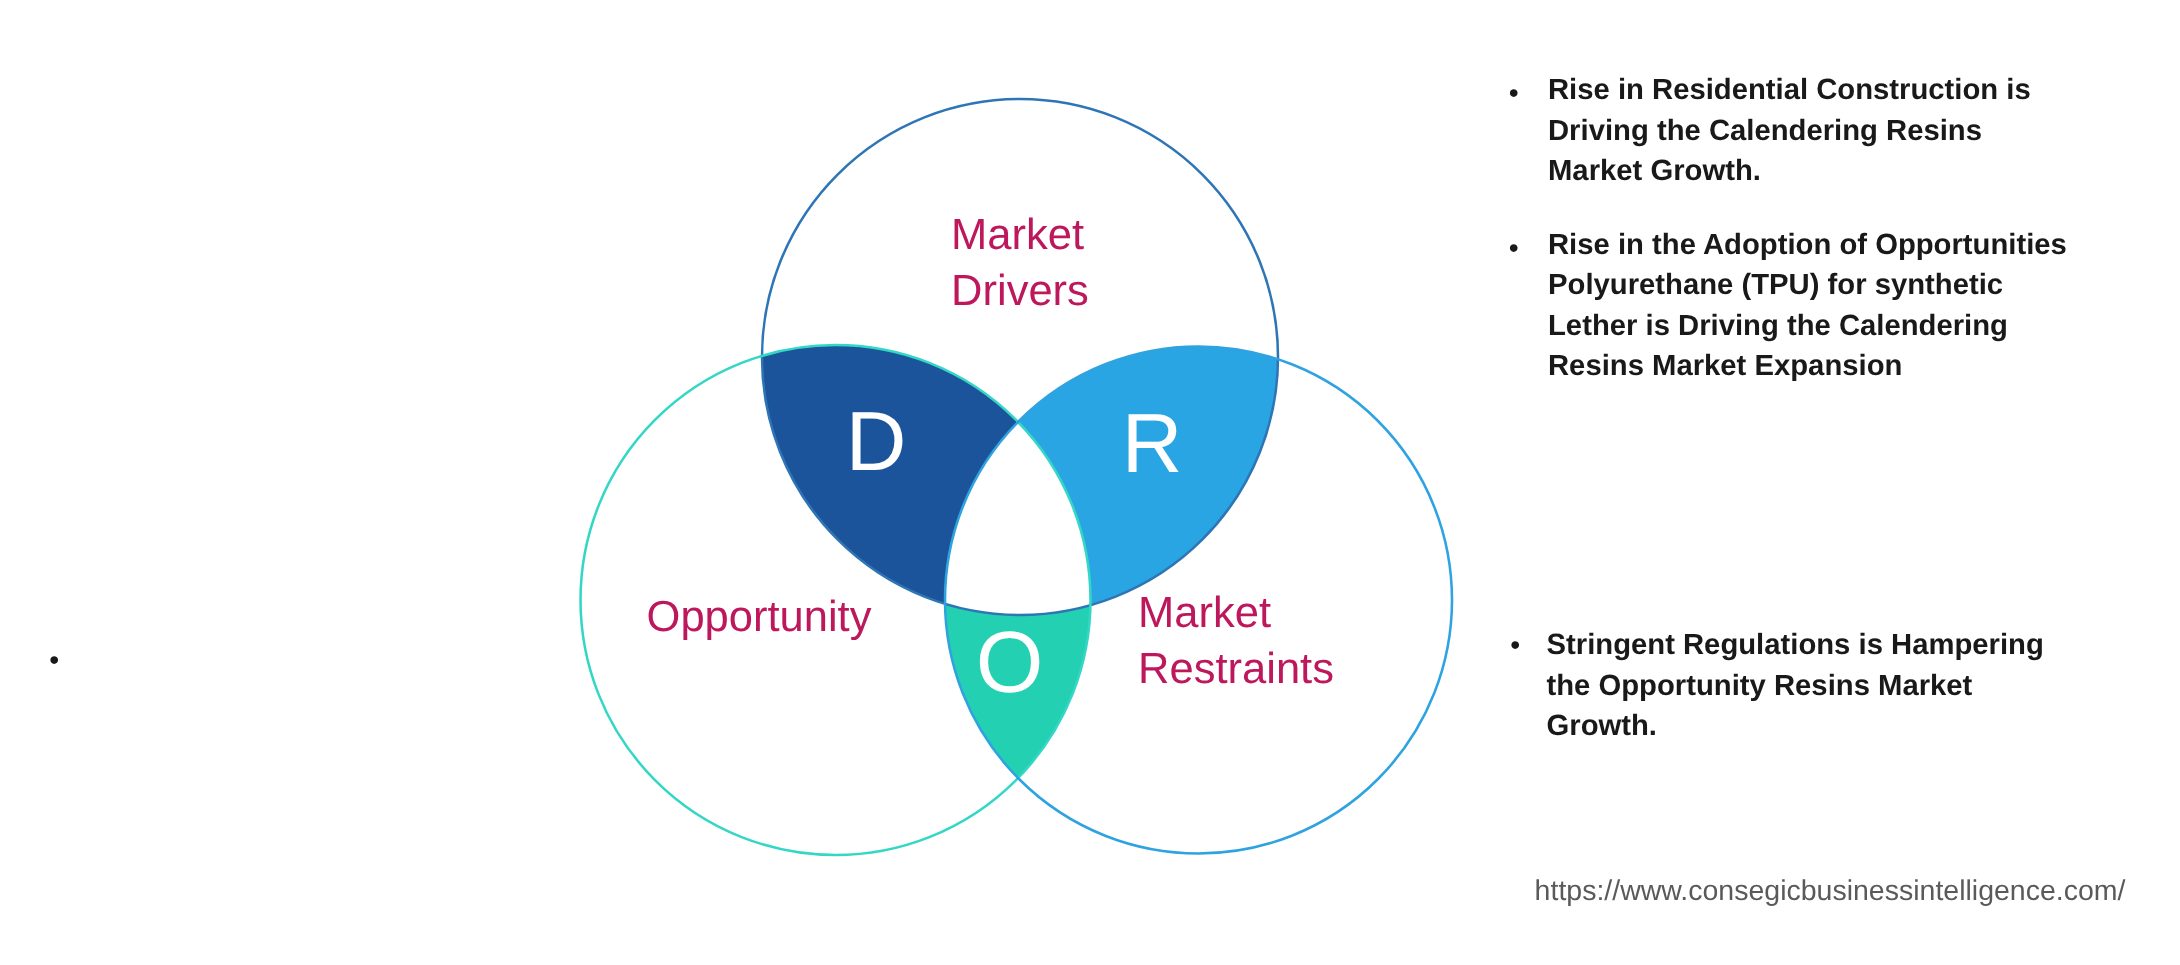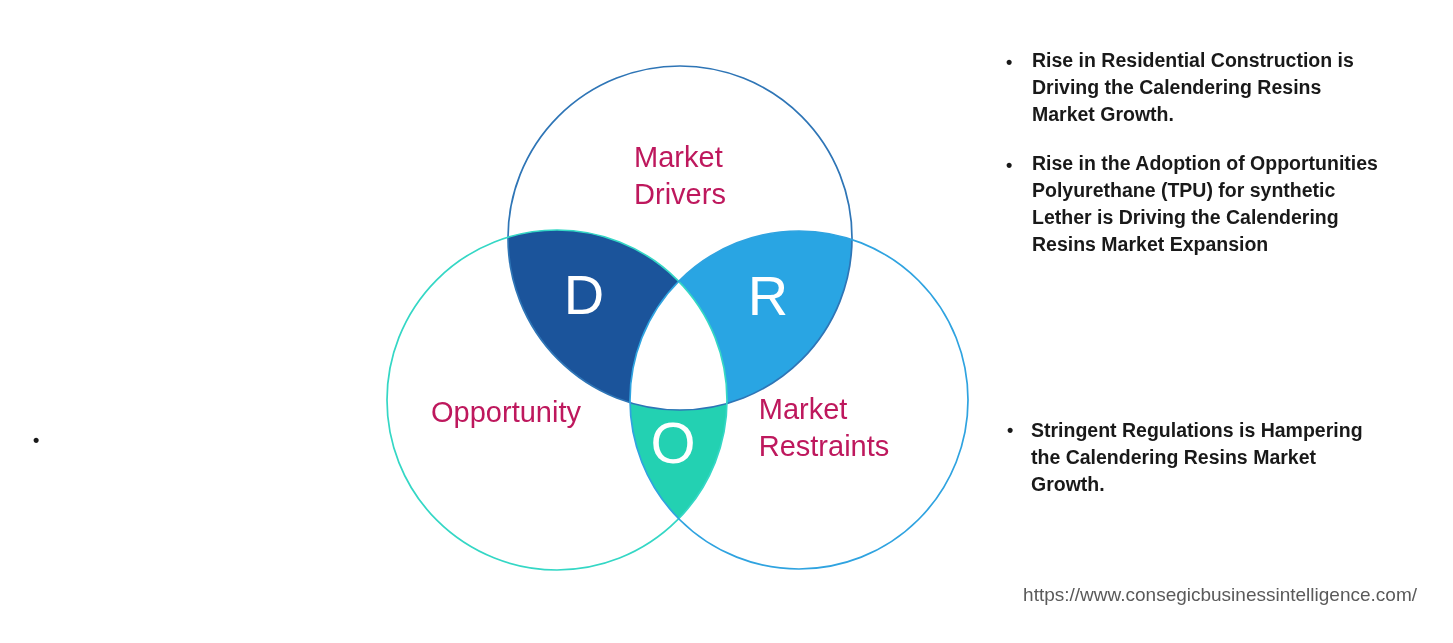--- a/index.html
+++ b/index.html
@@ -138,20 +138,20 @@
 Polyurethane (TPU) for synthetic
 Lether is Driving the Calendering
 Resins Market Expansion</span>
     </li>
   </ul>
 
   <ul class="bullet-list" id="right-bottom-bullets">
     <li>
       <span class="marker">•</span>
       <span class="txt">Stringent Regulations is Hampering
-the Calendering Resins Market
+the Opportunity Resins Market
 Growth.</span>
     </li>
   </ul>
 
   <div class="url">https://www.consegicbusinessintelligence.com/</div>
 
 </div>
 
 </body></html>

